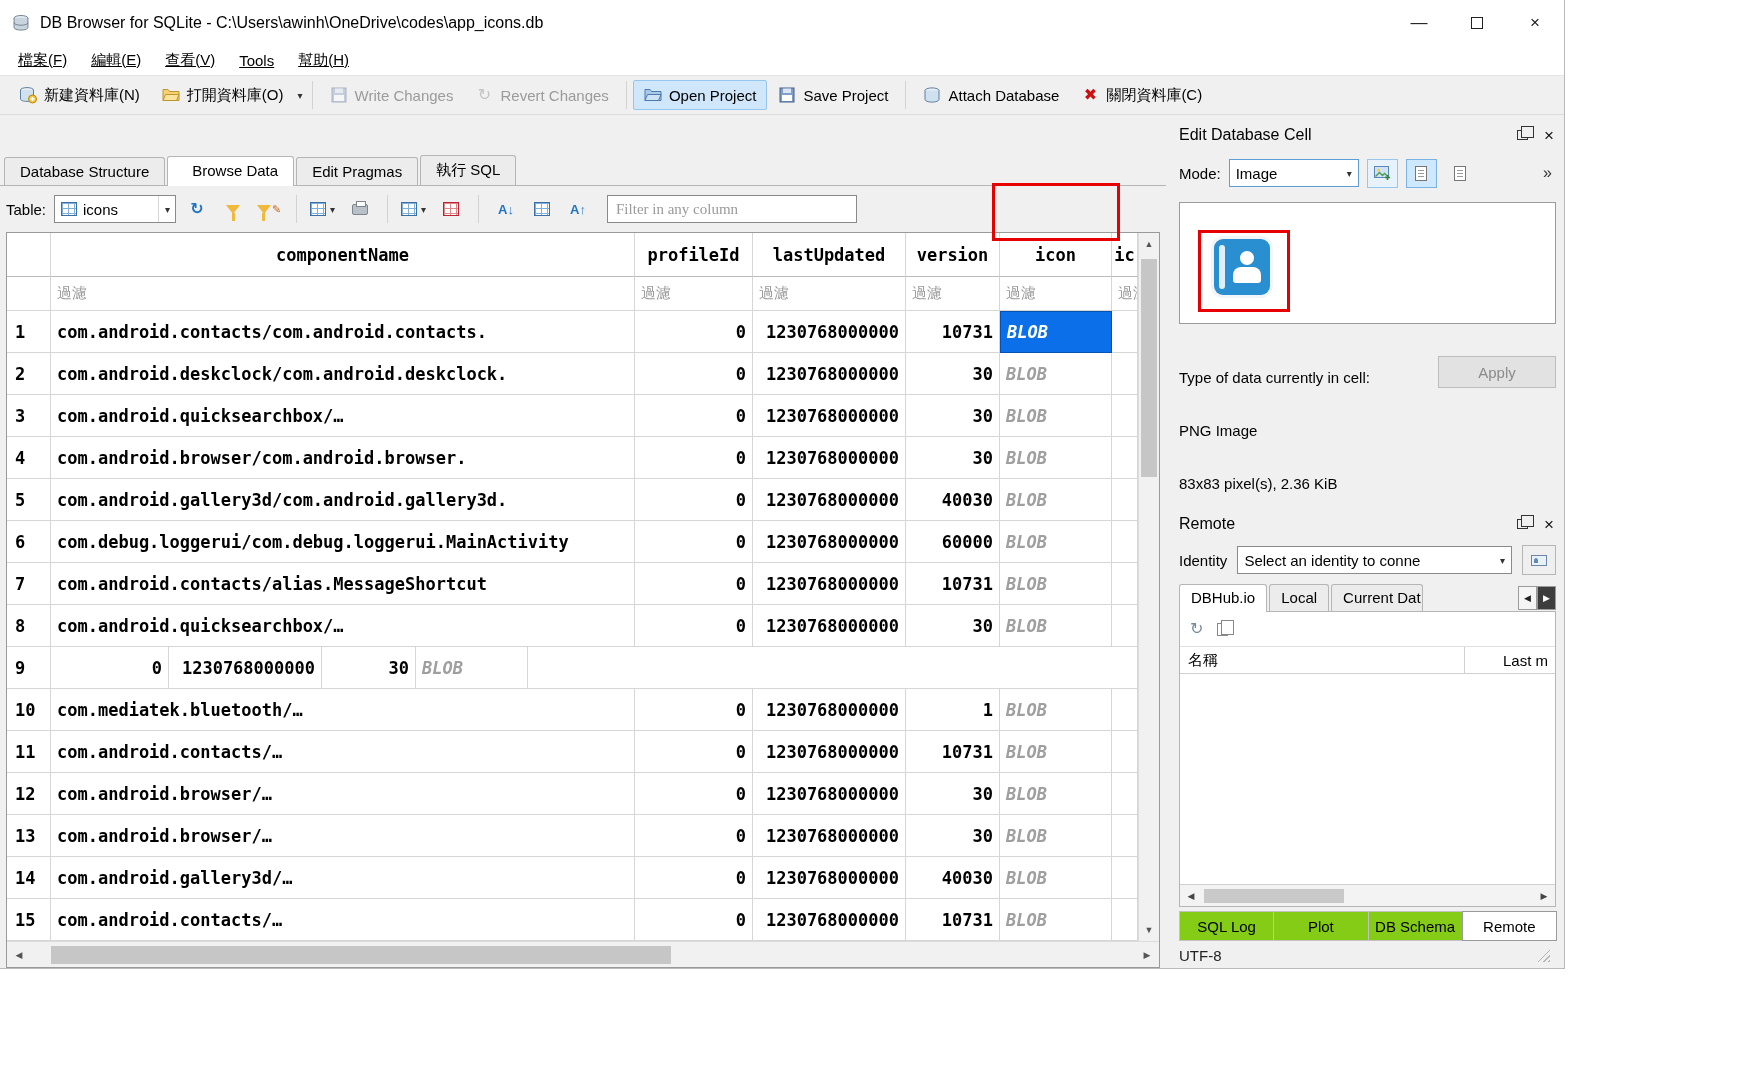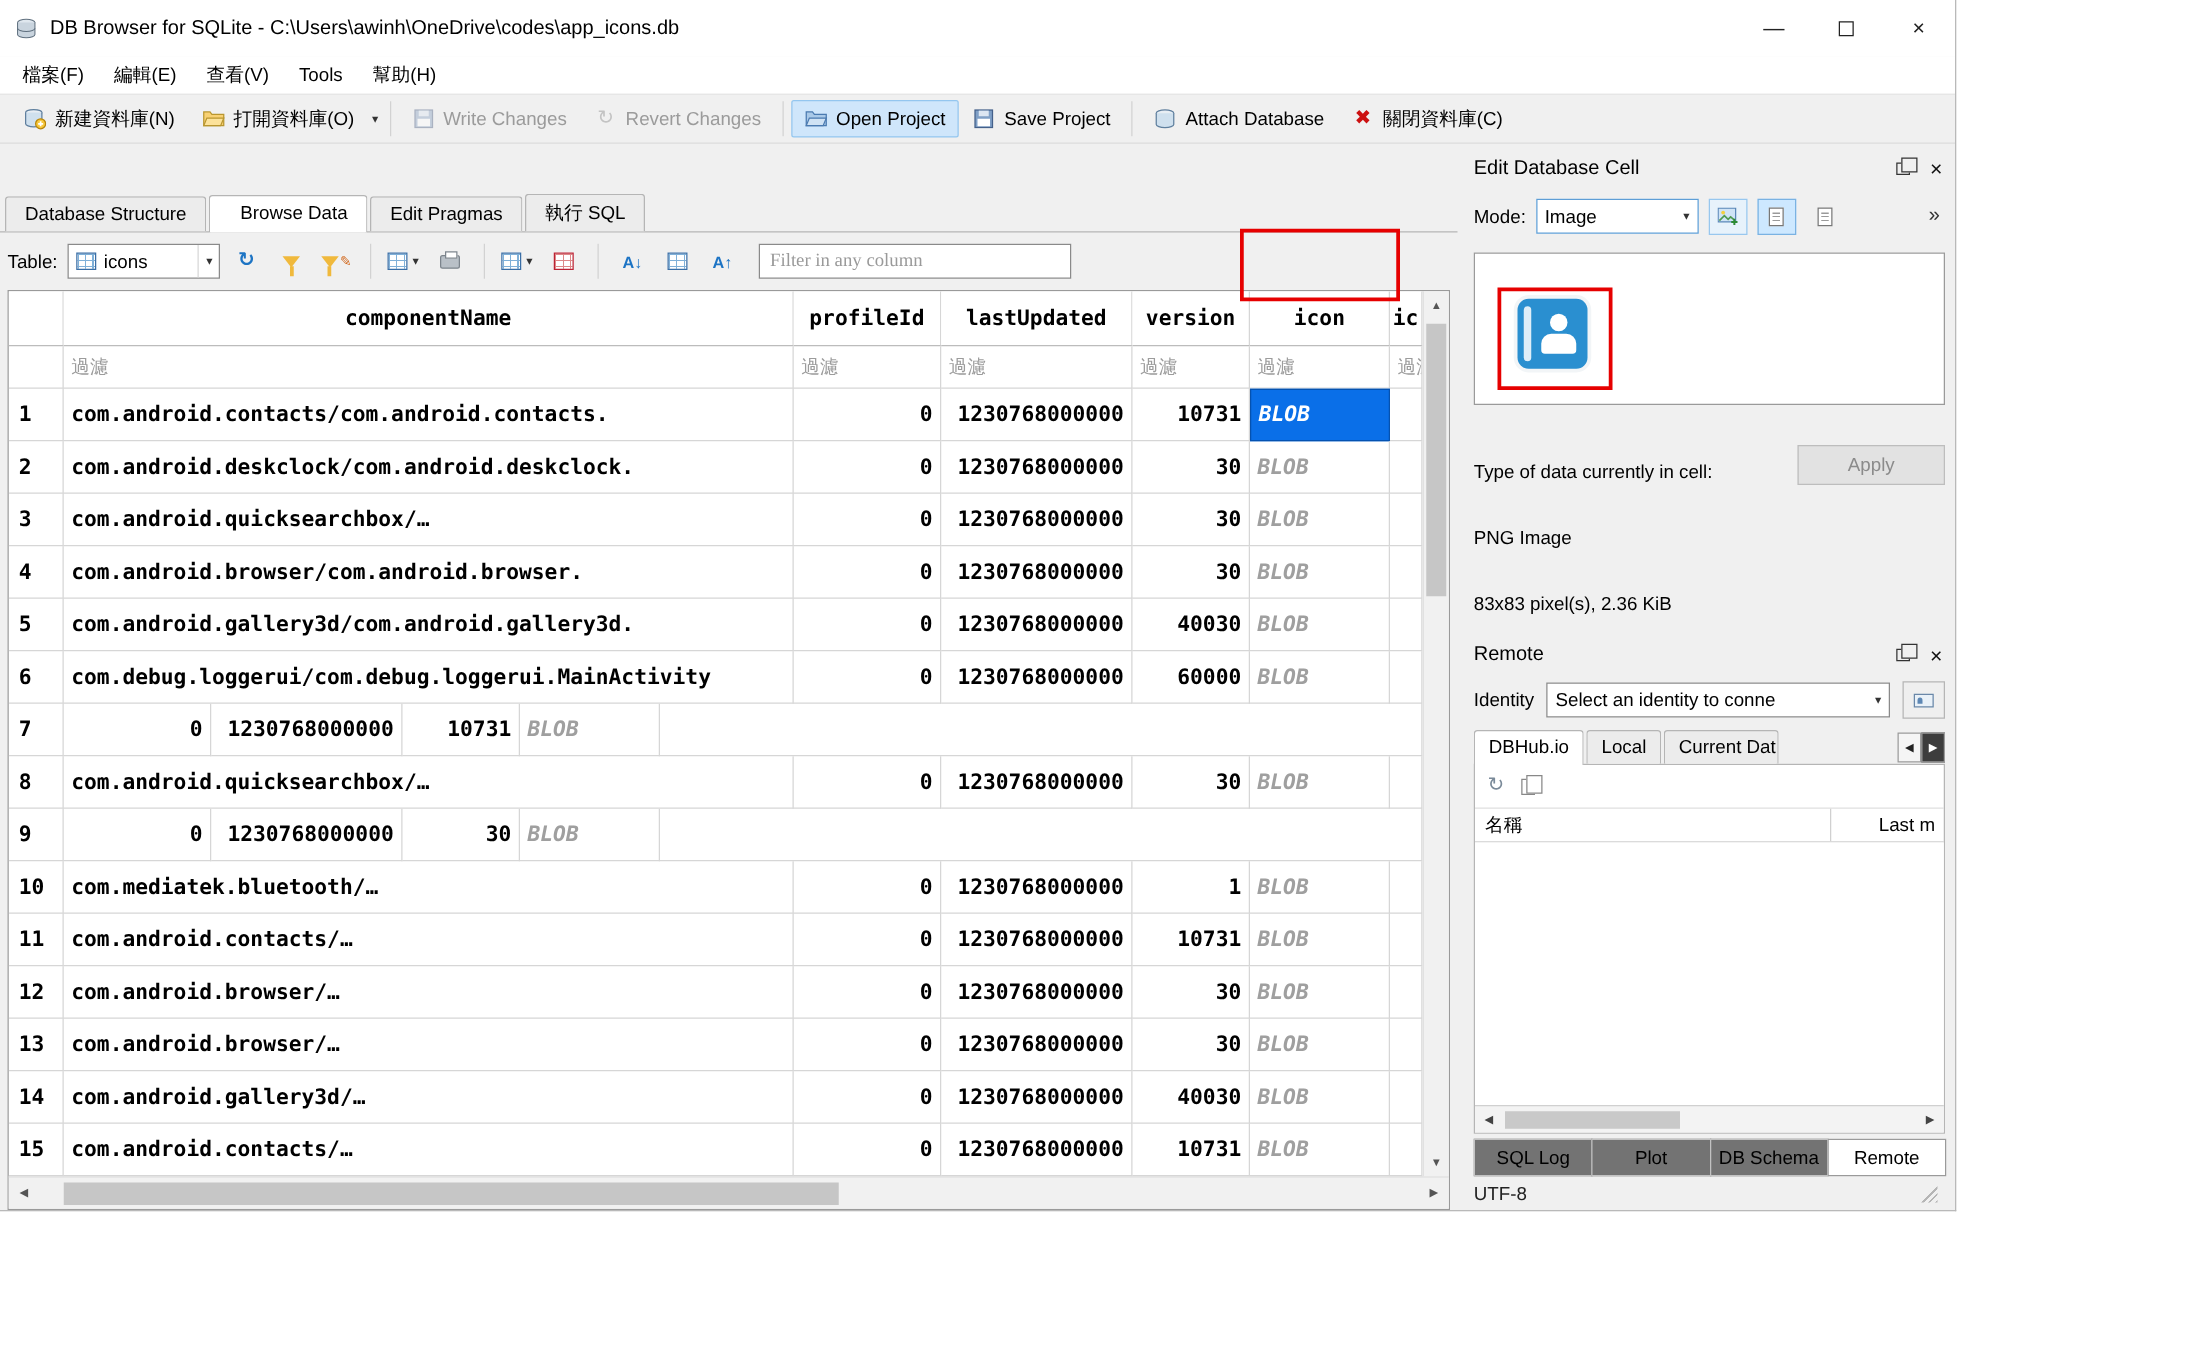--- a/index.html
+++ b/index.html
@@ -11,21 +11,21 @@
 
   
   .titlebar { height:45px; background:#fff; display:flex; align-items:center; padding-left:12px; }
   .title-text { font-size:16px; margin-left:10px; white-space:nowrap; }
   .win-controls { margin-left:auto; display:flex; height:100%; }
   .wc { width:58px; height:100%; display:flex; align-items:center; justify-content:center; font-size:17px; color:#222; }
   .wc .maxbox { width:12px; height:12px; border:1px solid #222; display:inline-block; }
 
   
   .menubar { height:30px; background:#fff; display:flex; align-items:center; padding-left:6px; }
-  .menu-item { padding:0 12px; height:100%; display:flex; align-items:center; }
+  .menu-item { padding:0 12px; height:100%; display:flex; align-items:center;text-decoration:underline; }
 
   
   .toolbar { height:40px; background:#f0f0f0; border-top:1px solid #e6e6e6; border-bottom:1px solid #dcdcdc;
              display:flex; align-items:center; padding:0 8px; }
   .tbtn { display:flex; align-items:center; gap:7px; padding:5px 10px; border:1px solid transparent; border-radius:2px; white-space:nowrap; }
   .tbtn.hl { background:#cfe6fb; border-color:#94c6ef; }
   .tbtn.disabled { color:#9b9b9b; }
   .tbtn.disabled .icon { opacity:.45; }
   .sep { width:1px; height:28px; background:#d2d2d2; margin:0 6px; flex:none; }
   .dd-arrow { font-size:10px; color:#333; padding:0 3px; }
@@ -161,21 +161,21 @@
   .lh-name { flex:1; display:flex; align-items:center; padding-left:8px; border-right:1px solid #d0d0d0; }
   .lh-last { width:58px; display:flex; align-items:center; padding-left:6px; overflow:hidden; white-space:nowrap;margin-left:32px; }
   .list-empty { flex:1; background:#fff; }
   .r-hscroll { height:22px; border-top:1px solid #d0d0d0; background:#f3f3f3; display:flex; align-items:center; flex:none; }
   .r-harrow { width:22px; height:100%; display:flex; align-items:center; justify-content:center; font-size:9px; color:#444; flex:none; }
   .r-hthumb { width:140px; height:14px; background:#c9c9c9; margin-left:2px; }
   .r-hspace { flex:1; }
 
   .dock-tabs { height:30px; display:flex; align-items:stretch; margin-top:4px; flex:none; }
   .dock-tab { flex:1; display:flex; align-items:center; justify-content:center; border:1px solid #c2c2c2;
-              background:#737373; margin-right:-1px; }
+              background:#84cc16; margin-right:-1px; }
   .dock-tab.active { background:#fff; border-color:#9a9a9a; z-index:2; }
   .statusbar { height:28px; display:flex; align-items:center; justify-content:space-between; padding-right:6px; color:#222; gap:8px; flex:none; }
   .grip { width:13px; height:13px; background:
       linear-gradient(135deg, transparent 0 50%, #b5b5b5 50% 57%, transparent 57% 71%, #b5b5b5 71% 78%, transparent 78% 92%, #b5b5b5 92%); }
 
   
   .ann { position:absolute; border:3px solid #e60000; z-index:60; pointer-events:none; }
   .ann-col { left:992px; top:183px; width:128px; height:58px; }
   .ann-prev { left:1198px; top:230px; width:92px; height:82px; }
 </style>
@@ -415,20 +415,21 @@
     <div class="gcell w-rn rn">6</div>
     <div class="gcell w-name cell-left">com.debug.loggerui/com.debug.loggerui.MainActivity</div>
     <div class="gcell w-pid num">0</div>
     <div class="gcell w-upd num">1230768000000</div>
     <div class="gcell w-ver num">60000</div>
     <div class="gcell w-icon blob">BLOB</div>
     <div class="gcell w-ic"></div>
   </div>
                   <div class="grow mono">
     <div class="gcell w-rn rn">7</div>
+    <div class="gcell w-name cell-left">com.android.contacts/alias.MessageShortcut</div>
     <div class="gcell w-pid num">0</div>
     <div class="gcell w-upd num">1230768000000</div>
     <div class="gcell w-ver num">10731</div>
     <div class="gcell w-icon blob">BLOB</div>
     <div class="gcell w-ic"></div>
   </div>
                   <div class="grow mono">
     <div class="gcell w-rn rn">8</div>
     <div class="gcell w-name cell-left">com.android.quicksearchbox/…</div>
     <div class="gcell w-pid num">0</div>

